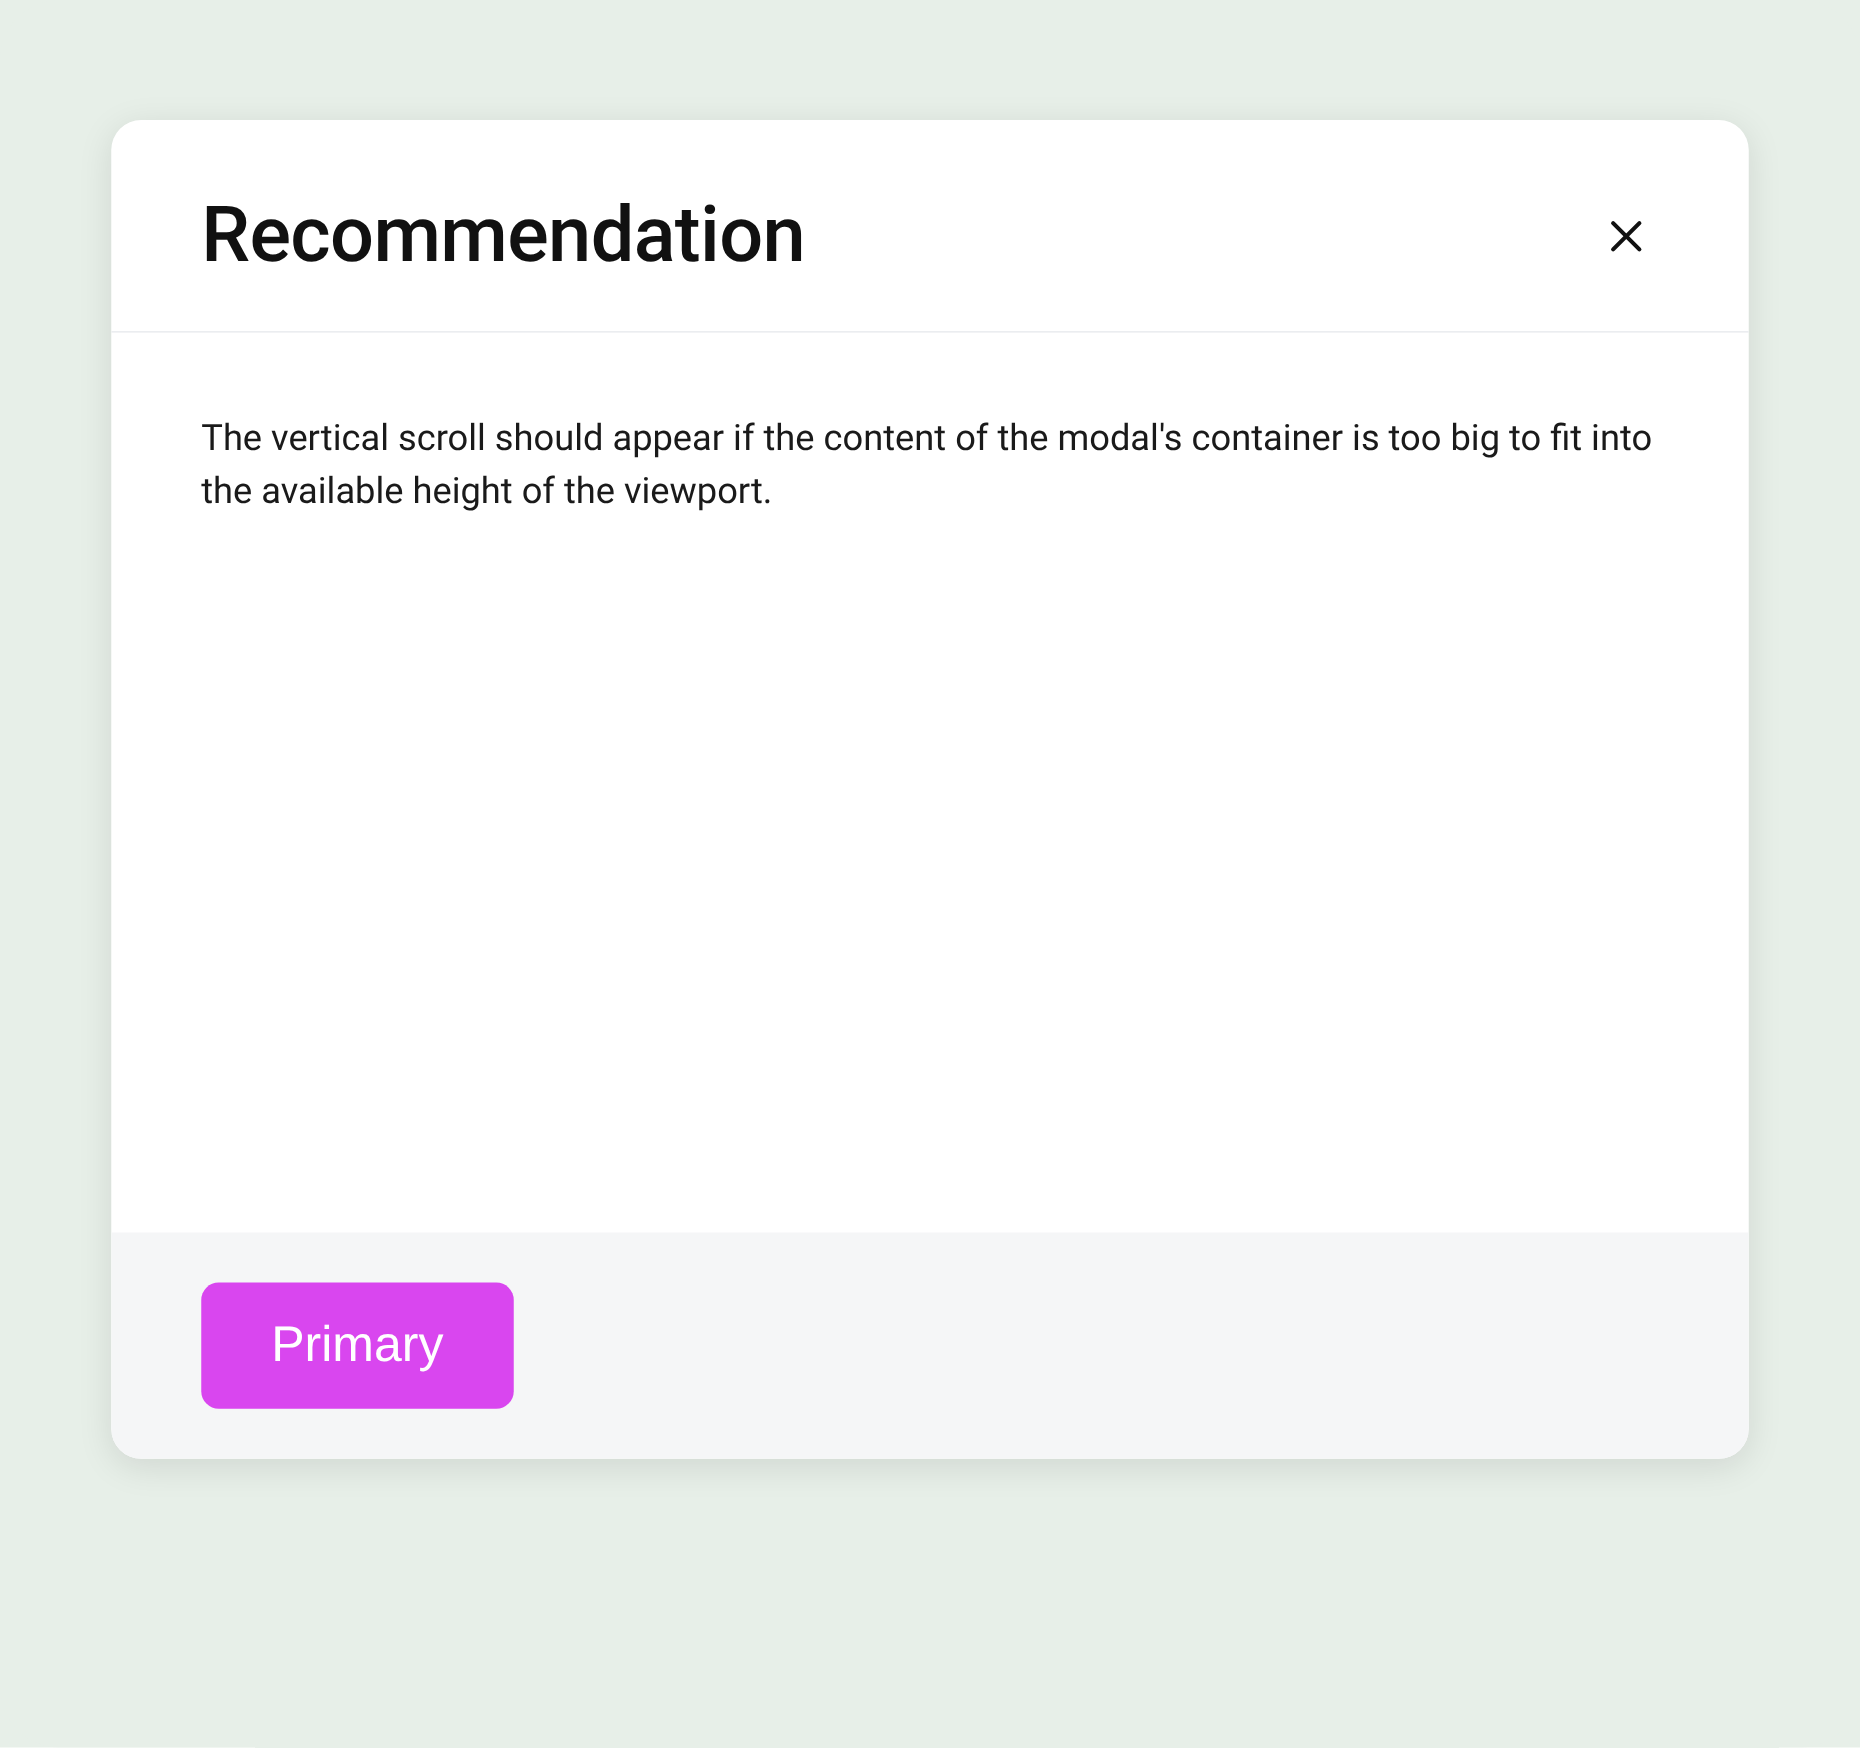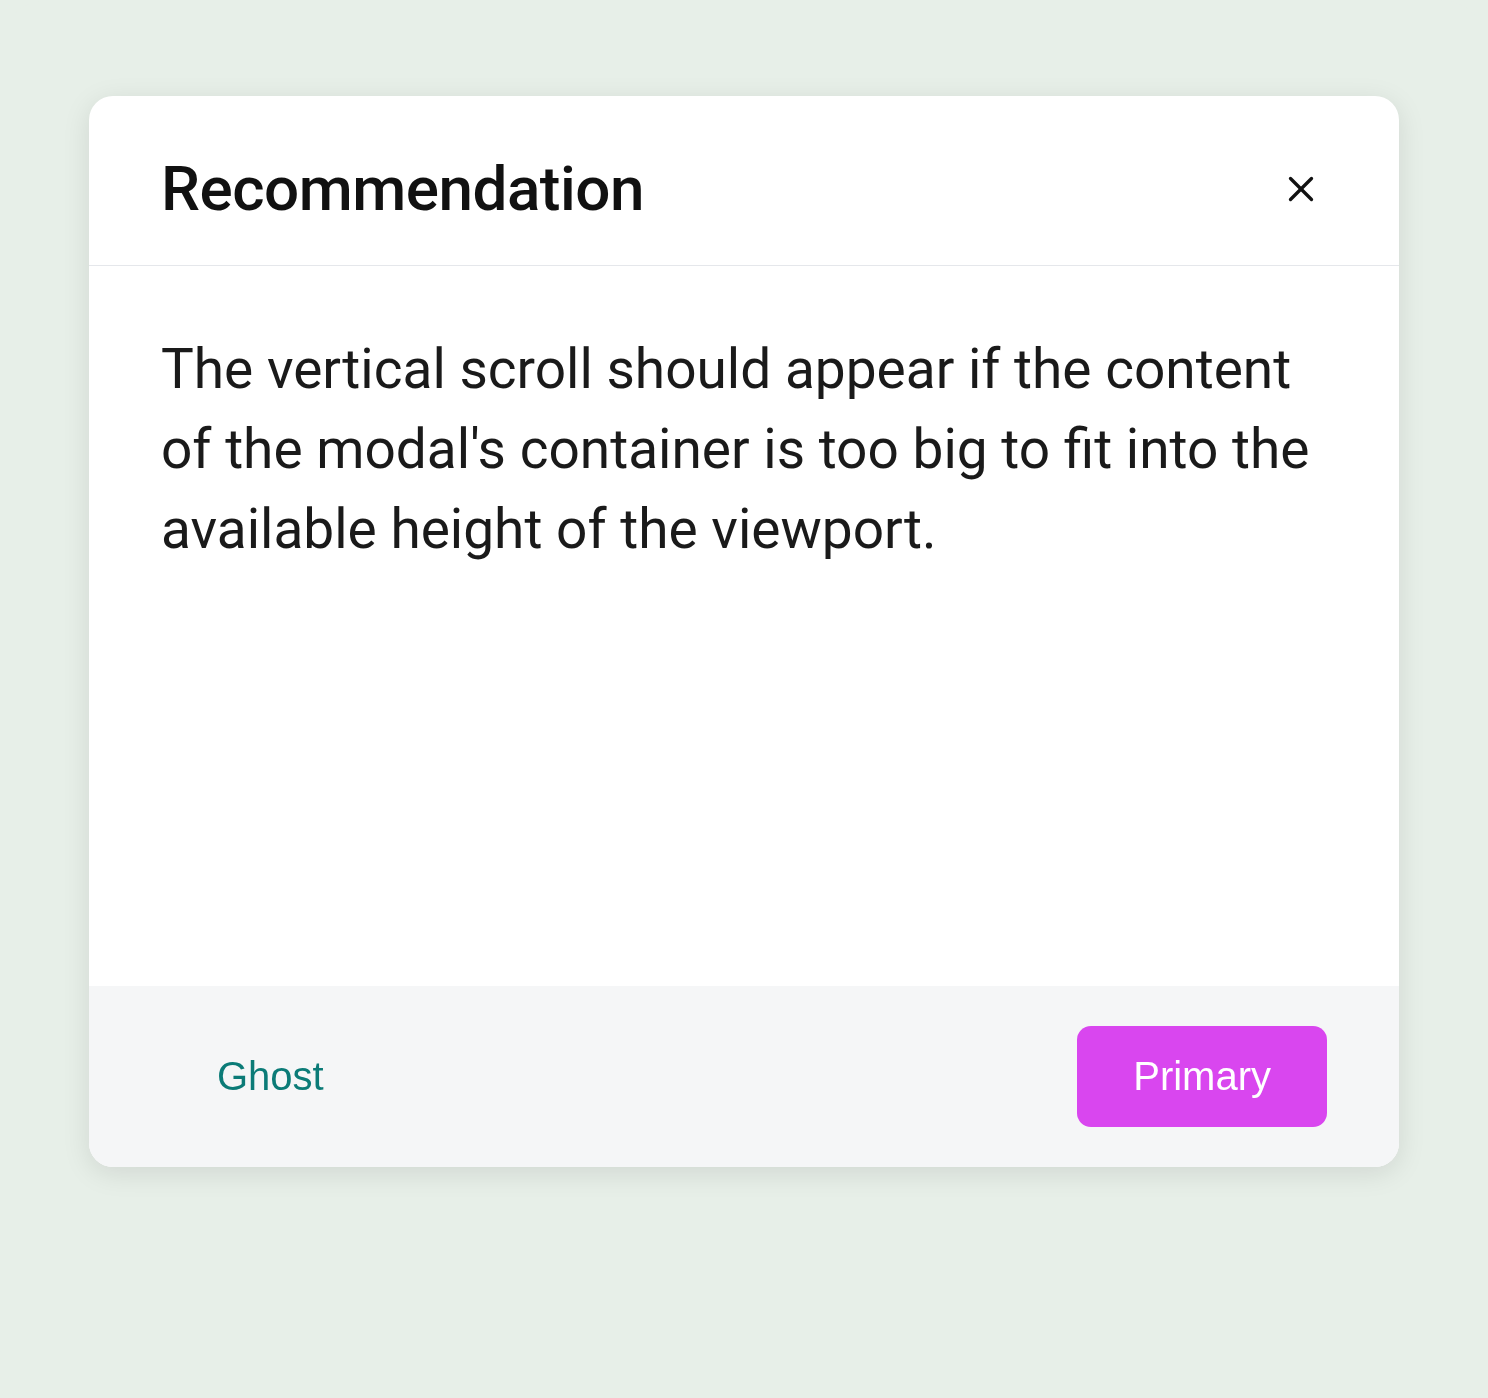--- a/index.html
+++ b/index.html
@@ -58,21 +58,21 @@
       justify-content: center;
       color: #111;
     }
     .close-btn svg { width: 36px; height: 36px; }
     .modal-body {
       height: 720px;
       overflow-y: scroll;
       padding: 64px 72px 24px 72px;
     }
     .modal-body p {
-      font-size: 55px;
+      font-size: 29px;
       line-height: 1.45;
       color: #1a1a1a;
       margin-bottom: 44px;
       font-weight: 400;
     }
     .modal-body::-webkit-scrollbar { width: 16px; }
     .modal-body::-webkit-scrollbar-track { background: transparent; }
     .modal-body::-webkit-scrollbar-thumb {
       background: #cfcfcf;
       border-radius: 8px;
@@ -116,18 +116,17 @@
           <line x1="19" y1="5" x2="5" y2="19"></line>
         </svg>
       </button>
     </div>
 
     <div class="modal-body">
       <p>The vertical scroll should appear if the content of the modal's container is too big to fit into the available height of the viewport.</p>
     </div>
 
     <div class="modal-footer">
-      <button class="btn btn-ghost">Ghost</button>
       <button class="btn btn-primary">Primary</button>
     </div>
 
   </div>
 </div>
 
 </body></html>

